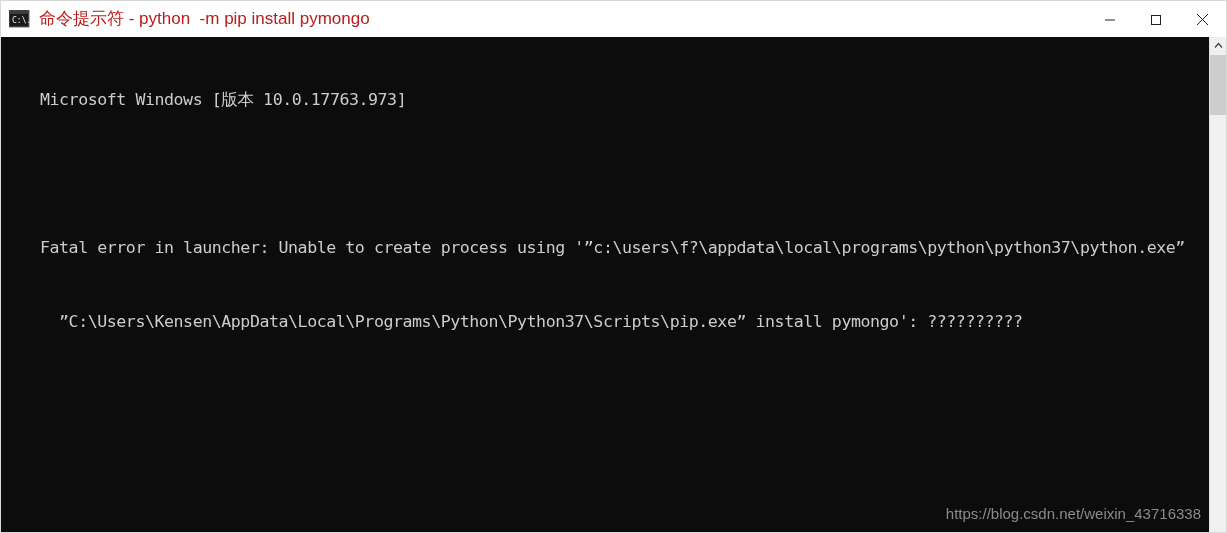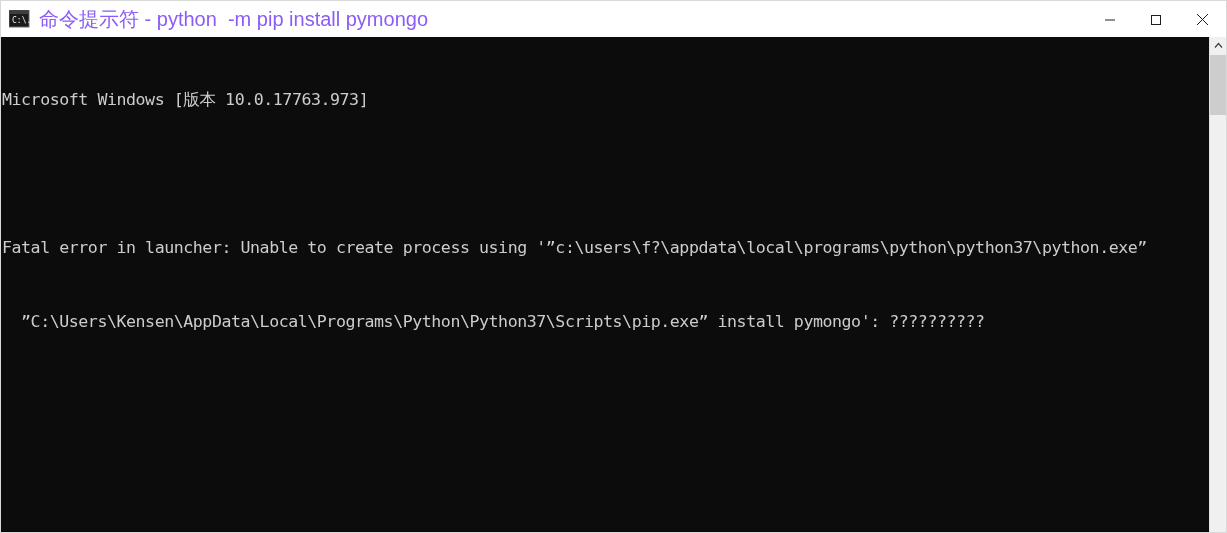--- a/index.html
+++ b/index.html
@@ -44,22 +44,22 @@
     height: 18px;
     margin-left: 8px;
     margin-right: 8px;
     flex: none;
     position: relative;
   }
   .app-icon svg { display: block; }
 
   .title-text {
     font-family: "Liberation Sans", sans-serif;
-    font-size: 20px;
-    color: #8b5cf6;
+    font-size: 17px;
+    color: #b91c1c;
     white-space: pre;
     letter-spacing: 0px;
     line-height: 20px;
     flex: none;
   }
 
   .win-buttons {
     position: absolute;
     right: 1px;
     top: 1px;
@@ -102,21 +102,21 @@
     left: 0;
     top: 0;
     padding: 2px 0 0 1px;
     font-family: "DejaVu Sans Mono", "Liberation Mono", monospace;
     font-size: 16.6px;
     line-height: 24.6px;
     color: #cccccc;
     white-space: pre;
     letter-spacing: -0.45px;
   }
-  .term .line { height: 24.6px; }
+  .term .line { height: 24.6px; margin-left: 38px; }
 
   .watermark {
     position: absolute;
     right: 8px;
     bottom: 10px;
     font-family: "Liberation Sans", sans-serif;
     font-size: 15px;
     color: #8a8a8a;
     white-space: pre;
   }
@@ -205,20 +205,21 @@
         
         
         
         
         
         
 
         
       </div>
 
+      <div class="watermark">https://blog.csdn.net/weixin_43716338</div>
     </div>
 
     <div class="scrollbar">
       <div class="sb-arrow">
         <svg width="9" height="7" viewBox="0 0 9 7">
           <polyline points="1,5.5 4.5,1.5 8,5.5" fill="none" stroke="#404040" stroke-width="1.2"></polyline>
         </svg>
       </div>
       <div class="sb-thumb"></div>
       <div class="sb-track"></div>

